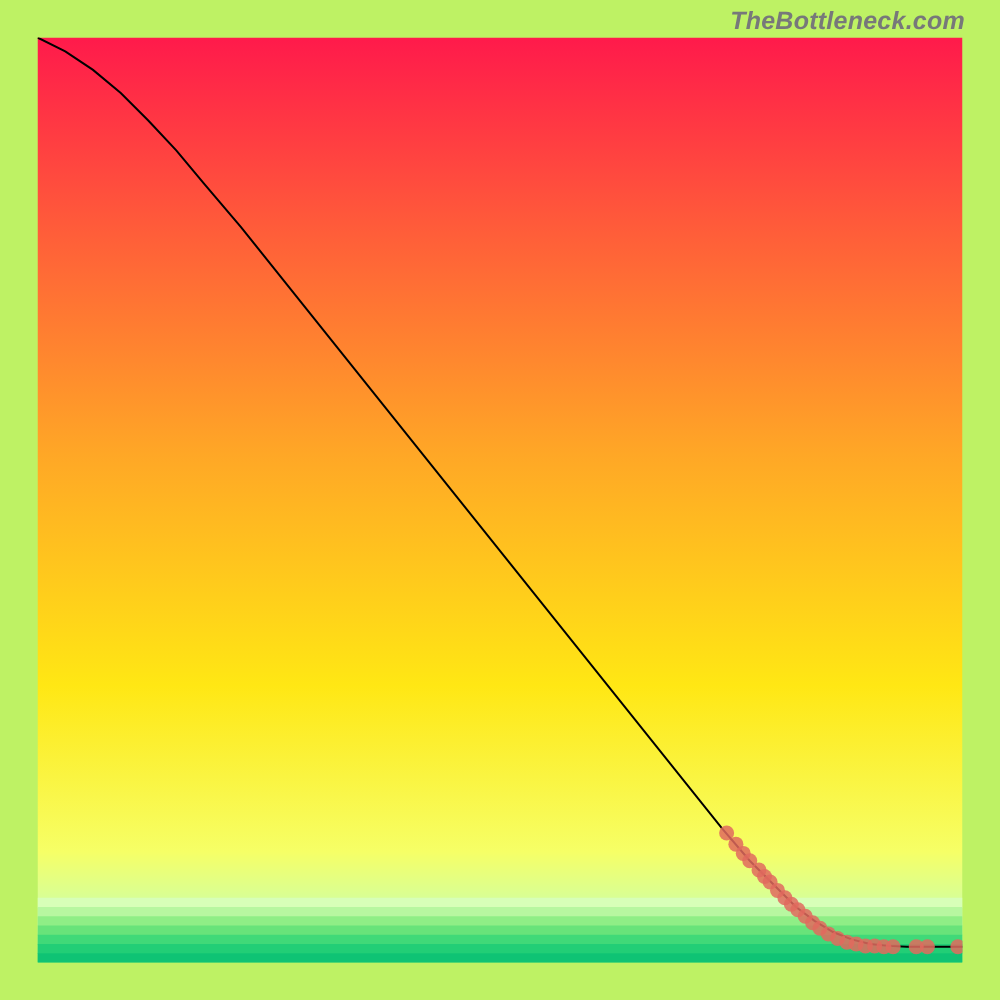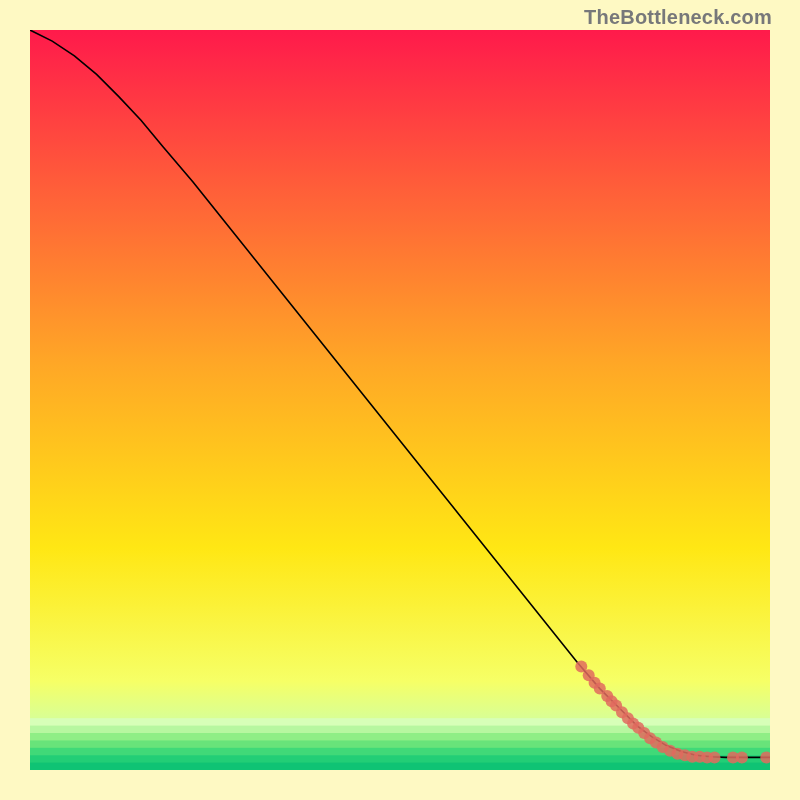--- a/index.html
+++ b/index.html
@@ -7,21 +7,22 @@
     padding: 0;
     width: 800px;
     height: 800px;
     background: #000000;
     overflow: hidden;
   }
   .frame {
     position: relative;
     width: 800px;
     height: 800px;
-    background: #fef9c3;
+    background: #bef264;
+    font-style: italic;
   }
   .plot {
     position: absolute;
     left: 30px;
     top: 30px;
     width: 740px;
     height: 740px;
   }
   .watermark {
     position: absolute;

